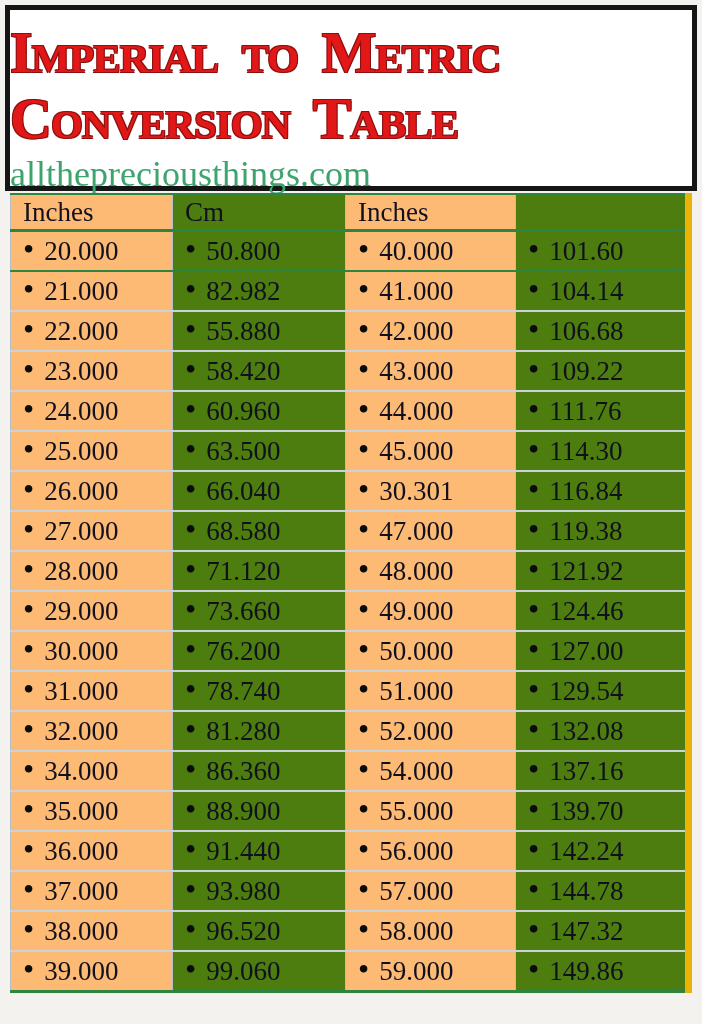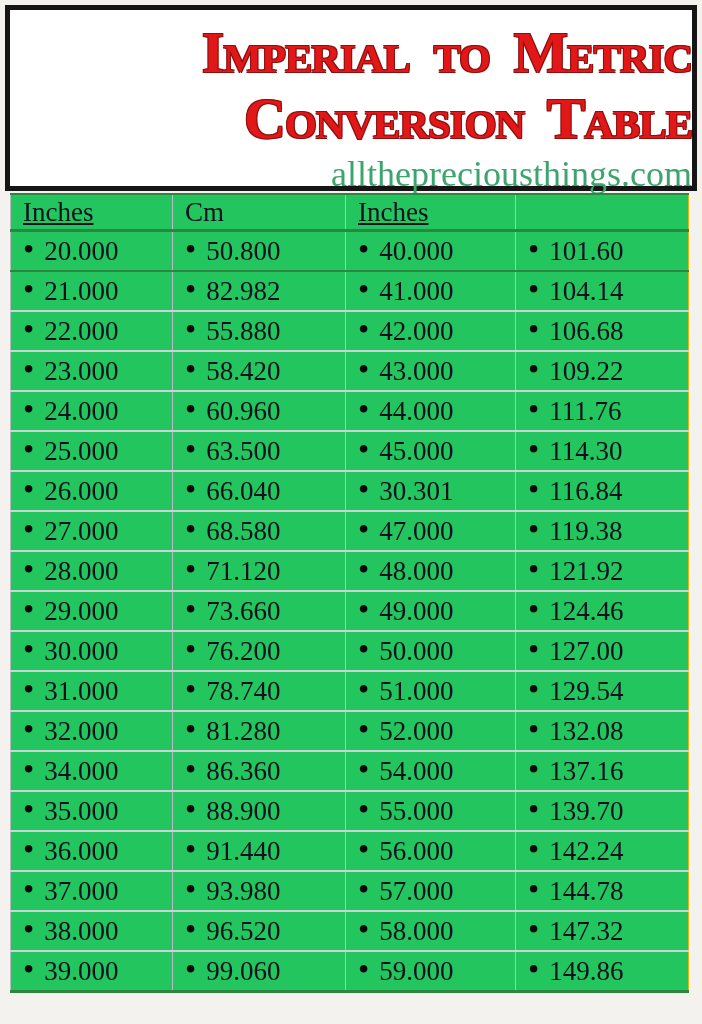--- a/index.html
+++ b/index.html
@@ -16,21 +16,21 @@
   }
 
   
   .header-box {
     position: absolute;
     left: 5px; top: 5px;
     width: 692px; height: 186px;
     box-sizing: border-box;
     border: 5px solid #151515;
     background: #ffffff;
-    text-align: right;
+    text-align: left;
   }
   .title {
     margin: 10px 0 0 0;
     font-variant: small-caps;
     font-weight: bold;
     font-size: 58px;
     line-height: 66px;
     letter-spacing: -1px;
     word-spacing: 10px;
     color: #e21717;
@@ -65,26 +65,26 @@
     font-family: "Liberation Serif", serif;
     font-size: 27px;
     color: #10101e;
     text-align: left;
     padding: 0 0 0 12px;
     vertical-align: middle;
     border-left: 1px solid #b6bec5;
     overflow: hidden;
     white-space: nowrap;
   }
-  th:last-child, td:last-child { border-right: 1px solid #eab308; }
+  th:last-child, td:last-child { border-right: 7px solid #eab308; }
   th { font-weight: normal; height: 34px; }
   tbody td { height: 38px; }
 
-  .c0, .c2 { background: #22c55e; text-decoration: underline; }
-  .c1, .c3 { background: #22c55e; }
+  .c0, .c2 { background: #fdba74; }
+  .c1, .c3 { background: #4d7c0f; }
 
   tr.head-row { border-top: 2px solid #2d8540; border-bottom: 3px solid #2d8540; }
   tbody tr     { border-bottom: 2px solid #ccd3d8; }
   tbody tr.r-first { border-bottom: 2px solid #2d8540; }
   tbody tr.r-last  { border-bottom: 3px solid #2d8540; }
 
   .bullet {
     display: inline-block;
     font-size: 32px;
     line-height: 0;

